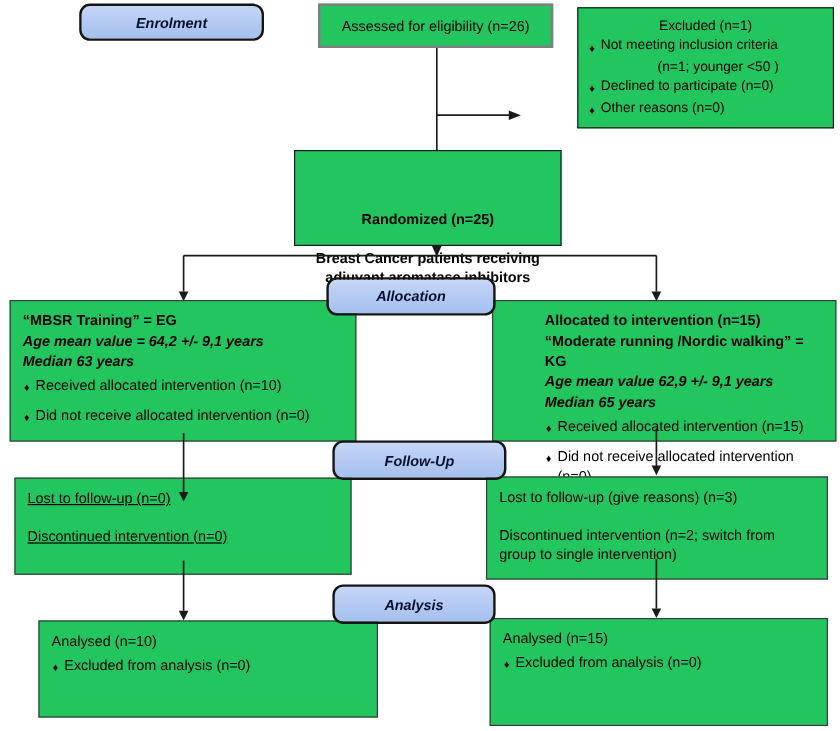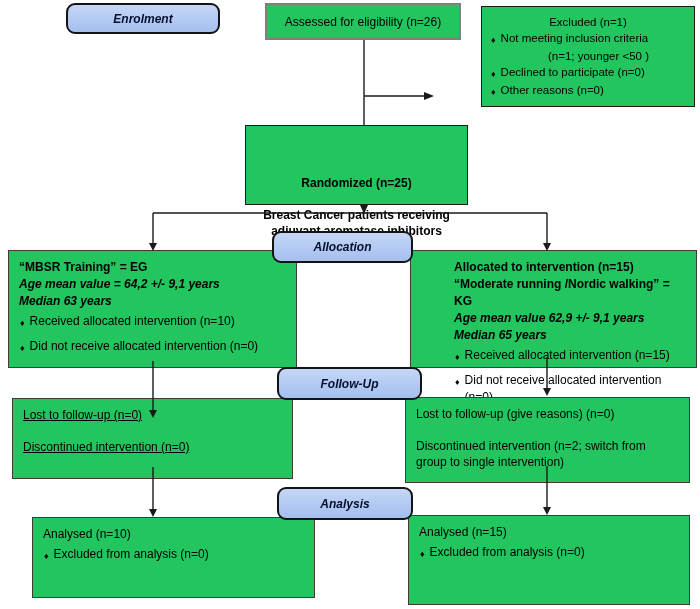--- a/index.html
+++ b/index.html
@@ -131,21 +131,21 @@
       <span>Did not receive allocated intervention  (n=0)</span>
     </div>
   </div>
 
   <div class="box pad" style="left:12px;top:398px;width:281px;height:81px;text-decoration:underline;">
     <div>Lost to follow-up (n=0)</div>
     <div class="gap-top">Discontinued intervention (n=0)</div>
   </div>
 
   <div class="box pad" style="left:405px;top:397px;width:285px;height:86px;">
-    <div>Lost to follow-up (give reasons) (n=0)</div>
+    <div>Lost to follow-up (give reasons) (n=3)</div>
     <div class="gap-top">Discontinued intervention (n=2; switch from group to single intervention)</div>
   </div>
 
   <div class="box pad" style="left:8px;top:517px;width:283px;height:81px;margin-left:24px;">
     <div>Analysed (n=10)</div>
     <div class="row small-gap">
       <span class="diamond">♦</span>
       <span>Excluded from analysis (n=0)</span>
     </div>
   </div>

